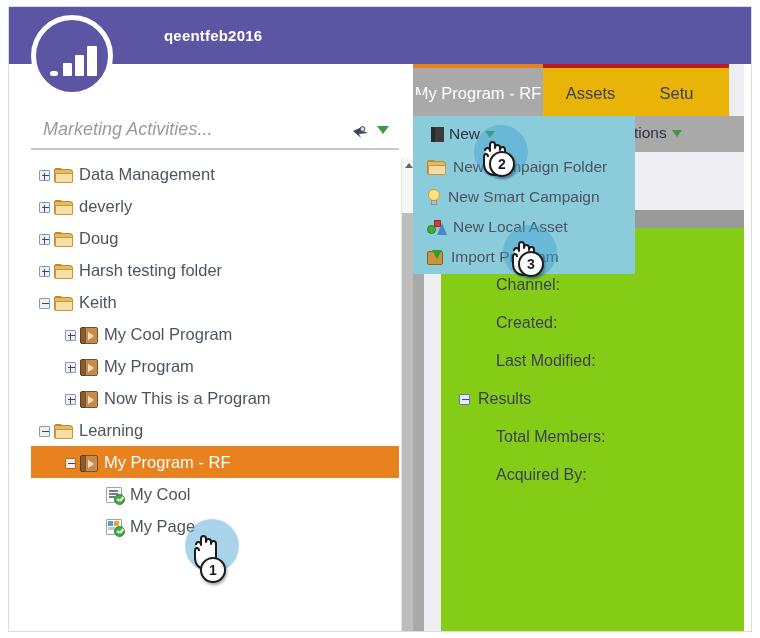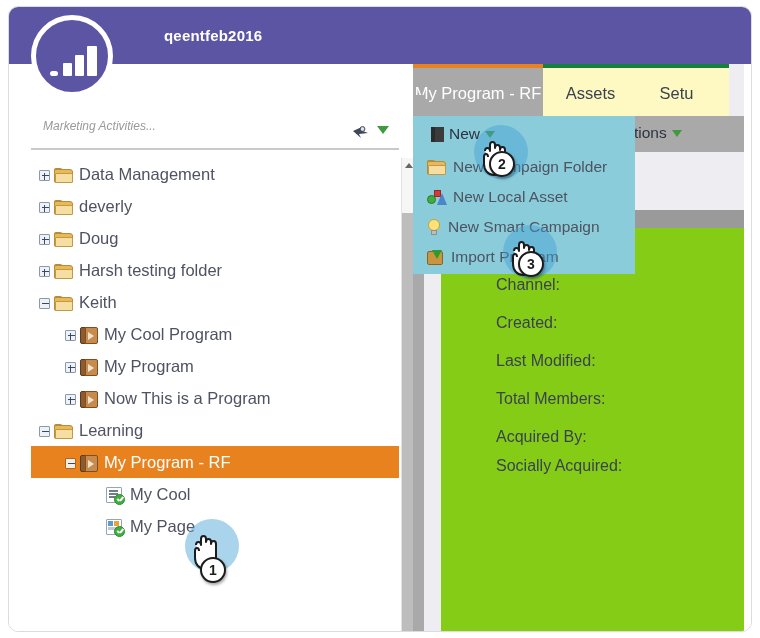--- a/index.html
+++ b/index.html
@@ -10,21 +10,21 @@
     font-family: "Liberation Sans", sans-serif;
     overflow: hidden;
   }
 
   #frame {
     position: absolute;
     left: 8px; top: 6px;
     width: 744px; height: 626px;
     background: #ffffff;
     border: 1px solid #dcdcdc;
-    border-radius: 10px;
+    border-radius: 0;
     overflow: hidden;
   }
 
   
   #banner {
     position: absolute; left: 0; top: 0;
     width: 744px; height: 57px;
     background: #5c55a4;
   }
   #banner-title {
@@ -63,21 +63,21 @@
   }
   #search-row {
     position: absolute; left: 22px; top: 52px;
     width: 368px; height: 34px;
     border-bottom: 2px solid #c9c9c9;
   }
   #search-input {
     position: absolute; left: 10px; top: 2px;
     width: 300px; border: none; outline: none;
     font-family: "Liberation Sans", sans-serif;
-    font-size: 12px; font-style: italic;
+    font-size: 18px; font-style: italic;
     color: #0f172a; background: transparent;
   }
   #search-input::placeholder { color: #9a9a9a; font-style: italic; }
   #search-icon {
     position: absolute; right: 28px; top: 4px;
     width: 20px; height: 20px;
   }
   #search-caret {
     position: absolute; right: 10px; top: 10px;
     width: 0; height: 0;
@@ -223,22 +223,22 @@
     font-size: 16.5px; text-align: center;
   }
   .tab .lbl { display: block; margin-top: 20px; }
   .tab.active {
     left: 0; width: 130px;
     background: #a9a9a9;
     border-top: 4px solid #e8821e;
   }
   .tab.active .lbl { color: #ffffff; margin-top: 16px; }
   .tab.inactive {
-    background: #fef9c3;
-    border-top: 4px solid #15803d;
+    background: #eab308;
+    border-top: 4px solid #b91c1c;
     color: #3a4250;
   }
   .tab.inactive .lbl { margin-top: 16px; }
   #tab-assets { left: 130px; width: 95px; }
   #tab-setup  { left: 211px; width: 105px; }
 
   
   #toolbar {
     position: absolute; left: 0; top: 52px;
     width: 331px; height: 36px;
@@ -478,51 +478,51 @@
         <span class="ico-newbtn"><span class="s"></span><span class="c"></span></span><span>New</span><span class="tb-caret"></span>
       </div>
 
       <div class="menu-item">
         <span class="ico ico-folder">
           <span class="tab"></span><span class="back"></span><span class="front"></span>
         </span><span>New Campaign Folder</span>
       </div>
 
       <div class="menu-item">
+        <span class="ico ico-bulb">
+          <span class="g"></span><span class="b"></span>
+        </span><span>New Smart Campaign</span>
+      </div>
+
+      <div class="menu-item">
         <span class="ico ico-asset">
           <span class="sq"></span><span class="tri"></span><span class="dot"></span>
         </span><span>New Local Asset</span>
-      </div>
-
-      <div class="menu-item">
-        <span class="ico ico-bulb">
-          <span class="g"></span><span class="b"></span>
-        </span><span>New Smart Campaign</span>
       </div>
 
       <div class="menu-item">
         <span class="ico ico-import">
           <span class="box"></span><span class="arr"></span>
         </span><span>Import Program</span>
       </div>
     </div>
 
     <div id="content-head">
       <div id="content-title">RF</div>
     </div>
     <div id="grey-bar"></div>
 
     <div id="detail-panel">
         <div class="det-group"><span class="tw"></span><span>Settings</span></div>
         <div class="det-label">Channel:</div>
         <div class="det-label">Created:</div>
         <div class="det-label">Last Modified:</div>
+        <div class="det-group"><span class="tw"></span><span>Results</span></div>
         <div class="det-label">Total Members:</div>
         <div class="det-label">Acquired By:</div>
-        <div class="det-label clipped">Socially Acquired:</div>
       </div>
   </div>
 
   <div id="panel-left-edge"></div>
   <div id="panel-white-gap"></div>
 
   <div class="halo" style="left:176px; top:512px; width:54px; height:54px;"></div>
   <div class="cursor" style="left:181px; top:524px;">
     <svg width="34" height="42" viewBox="0 0 34 42">
       <path d="M6 14 C6 10 11 10 11 14 L11 8 C11 4 16 4 16 8 L16 11 C16 7 21 7 21 11 L21 13 C21 9 26 9 26 13 L26 26 C26 34 21 38 15 38 C9 38 5 33 5 27 L5 20 C5 16 9 16 9 20" fill="#ffffff" stroke="#1c1c1c" stroke-width="2" stroke-linejoin="round"></path>

